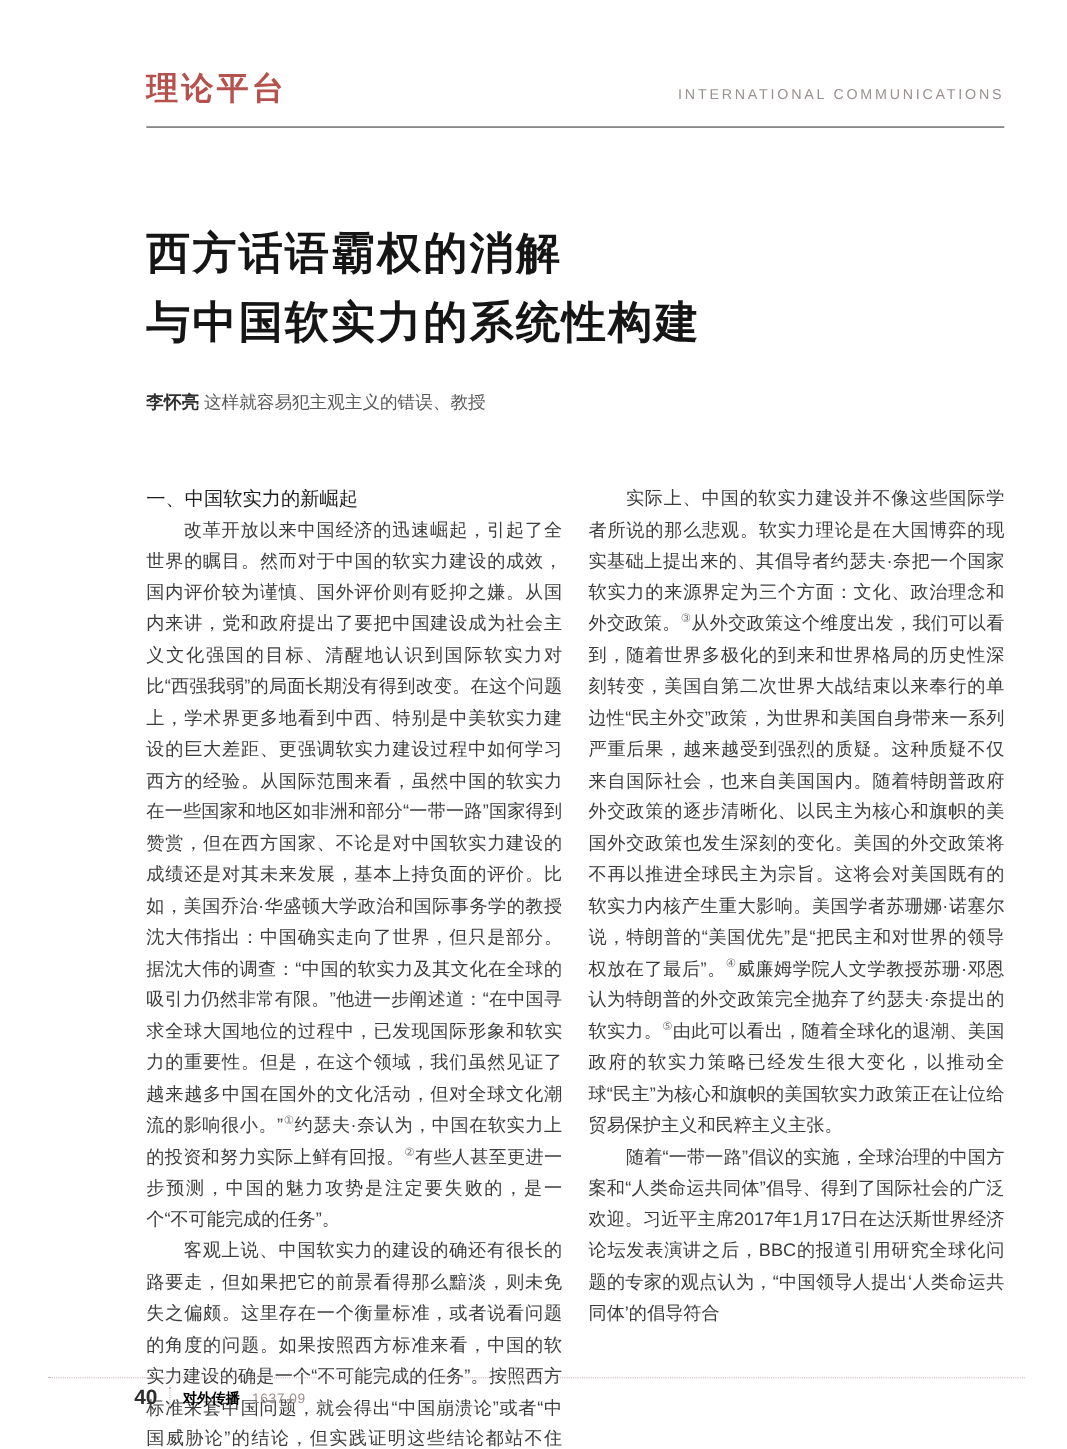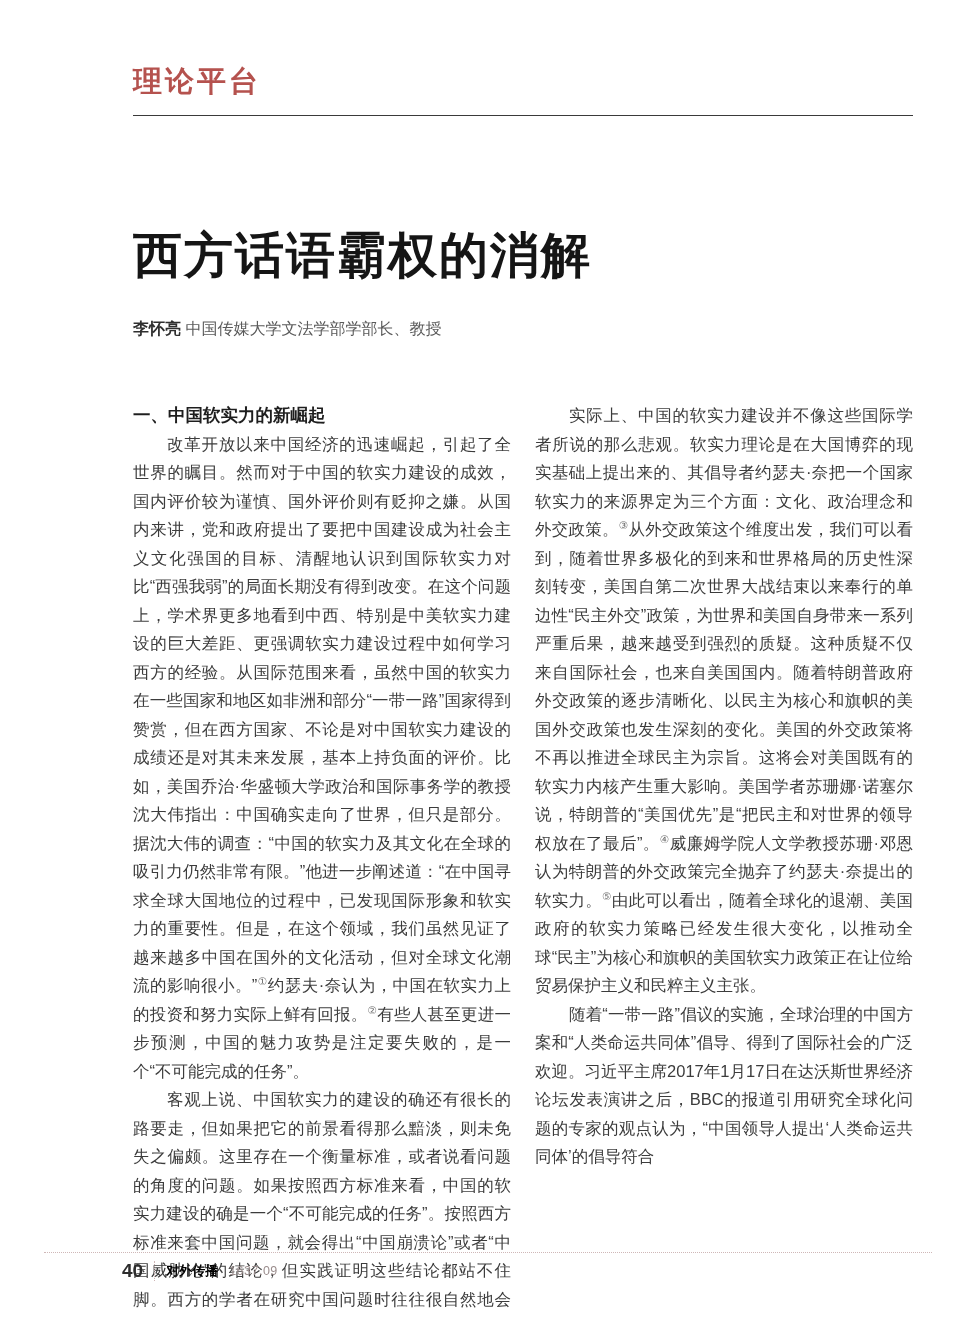--- a/index.html
+++ b/index.html
@@ -22,34 +22,34 @@
     letter-spacing:3px; line-height:34px;
   }
   .header-en {
     font-size:13px; color:#9a9190; letter-spacing:2.5px;
     padding-bottom:5px;
   }
   .header-rule { border-bottom:1px solid #3a3a3a; margin-top:17px; }
 
   
   .title {
-    margin-top:108px;
-    font-size:49px; font-weight:bold; color:#151515;
+    margin-top:84px;
+    font-size:40px; font-weight:bold; color:#151515;
     line-height:62px; letter-spacing:2px;
   }
   .title span { display:block; }
   .author-line { margin-top:33px; font-size:16px; line-height:20px; }
   .author-name { font-weight:bold; color:#2f2f2f; }
   .author-affil { color:#5a5a5a; }
 
   
   .columns { margin-top:62px; display:flex; gap:24px; }
   .col { width:378px; }
   .col-heading {
-    font-weight:bold; font-size:17.5px; color:#1e1e1e;
+    font-weight:normal; font-size:17.5px; color:#1e1e1e;
     line-height:28.5px;
   }
   .para {
     font-size:16.5px; line-height:28.5px; color:#3c3c3c;
     text-align:justify; text-justify:inter-ideograph;
   }
   .para.indent { text-indent:34px; }
   .sup {
     font-size:10.5px; color:#6f6f6f;
     vertical-align:super; line-height:0;
@@ -72,31 +72,33 @@
 </head>
 <body>
 
 <div class="page">
 
   <div class="content">
 
     <div class="header">
       <div class="header-row">
         <span class="brand">理论平台</span>
+        <span class="header-en">INTERNATIONAL  COMMUNICATIONS</span>
       </div>
       <div class="header-rule"></div>
     </div>
 
     <h1 class="title">
       <span>西方话语霸权的消解</span>
+      <span>与中国软实力的系统性构建</span>
     </h1>
 
     <div class="author-line">
       <span class="author-name">李怀亮</span>
-      <span class="author-affil">中国传媒大学文法学部学部长、教授</span>
+      <span class="author-affil">这样就容易犯主观主义的错误、教授</span>
     </div>
 
     <div class="columns">
       <div class="col" id="col-left">
           <div class="col-heading">一、中国软实力的新崛起</div>
           <p class="para indent"><span>改革开放以来中国经济的迅速崛起，引起了全世界的瞩目。然而对于中国的软实力建设的成效，国内评价较为谨慎、国外评价则有贬抑之嫌。从国内来讲，党和政府提出了要把中国建设成为社会主义文化强国的目标、清醒地认识到国际软实力对比“西强我弱”的局面长期没有得到改变。在这个问题上，学术界更多地看到中西、特别是中美软实力建设的巨大差距、更强调软实力建设过程中如何学习西方的经验。从国际范围来看，虽然中国的软实力在一些国家和地区如非洲和部分“一带一路”国家得到赞赏，但在西方国家、不论是对中国软实力建设的成绩还是对其未来发展，基本上持负面的评价。比如，美国乔治·华盛顿大学政治和国际事务学的教授沈大伟指出：中国确实走向了世界，但只是部分。据沈大伟的调查：“中国的软实力及其文化在全球的吸引力仍然非常有限。”他进一步阐述道：“在中国寻求全球大国地位的过程中，已发现国际形象和软实力的重要性。但是，在这个领域，我们虽然见证了越来越多中国在国外的文化活动，但对全球文化潮流的影响很小。”</span><span class="sup">①</span><span>约瑟夫·奈认为，中国在软实力上的投资和努力实际上鲜有回报。</span><span class="sup">②</span><span>有些人甚至更进一步预测，中国的魅力攻势是注定要失败的，是一个“不可能完成的任务”。</span></p>
           <p class="para indent"><span>客观上说、中国软实力的建设的确还有很长的路要走，但如果把它的前景看得那么黯淡，则未免失之偏颇。这里存在一个衡量标准，或者说看问题的角度的问题。如果按照西方标准来看，中国的软实力建设的确是一个“不可能完成的任务”。按照西方标准来套中国问题，就会得出“中国崩溃论”或者“中国威胁论”的结论，但实践证明这些结论都站不住脚。西方的学者在研究中国问题时往往很自然地会用西方经济社会发展的标准设计一个模型、然后用这个模型来判断中国政治、经济和社会的未来</span></p>
         </div>
       <div class="col" id="col-right">
           <p class="para indent"><span>实际上、中国的软实力建设并不像这些国际学者所说的那么悲观。软实力理论是在大国博弈的现实基础上提出来的、其倡导者约瑟夫·奈把一个国家软实力的来源界定为三个方面：文化、政治理念和外交政策。</span><span class="sup">③</span><span>从外交政策这个维度出发，我们可以看到，随着世界多极化的到来和世界格局的历史性深刻转变，美国自第二次世界大战结束以来奉行的单边性“民主外交”政策，为世界和美国自身带来一系列严重后果，越来越受到强烈的质疑。这种质疑不仅来自国际社会，也来自美国国内。随着特朗普政府外交政策的逐步清晰化、以民主为核心和旗帜的美国外交政策也发生深刻的变化。美国的外交政策将不再以推进全球民主为宗旨。这将会对美国既有的软实力内核产生重大影响。美国学者苏珊娜·诺塞尔说，特朗普的“美国优先”是“把民主和对世界的领导权放在了最后”。</span><span class="sup">④</span><span>威廉姆学院人文学教授苏珊·邓恩认为特朗普的外交政策完全抛弃了约瑟夫·奈提出的软实力。</span><span class="sup">⑤</span><span>由此可以看出，随着全球化的退潮、美国政府的软实力策略已经发生很大变化，以推动全球“民主”为核心和旗帜的美国软实力政策正在让位给贸易保护主义和民粹主义主张。</span></p>

